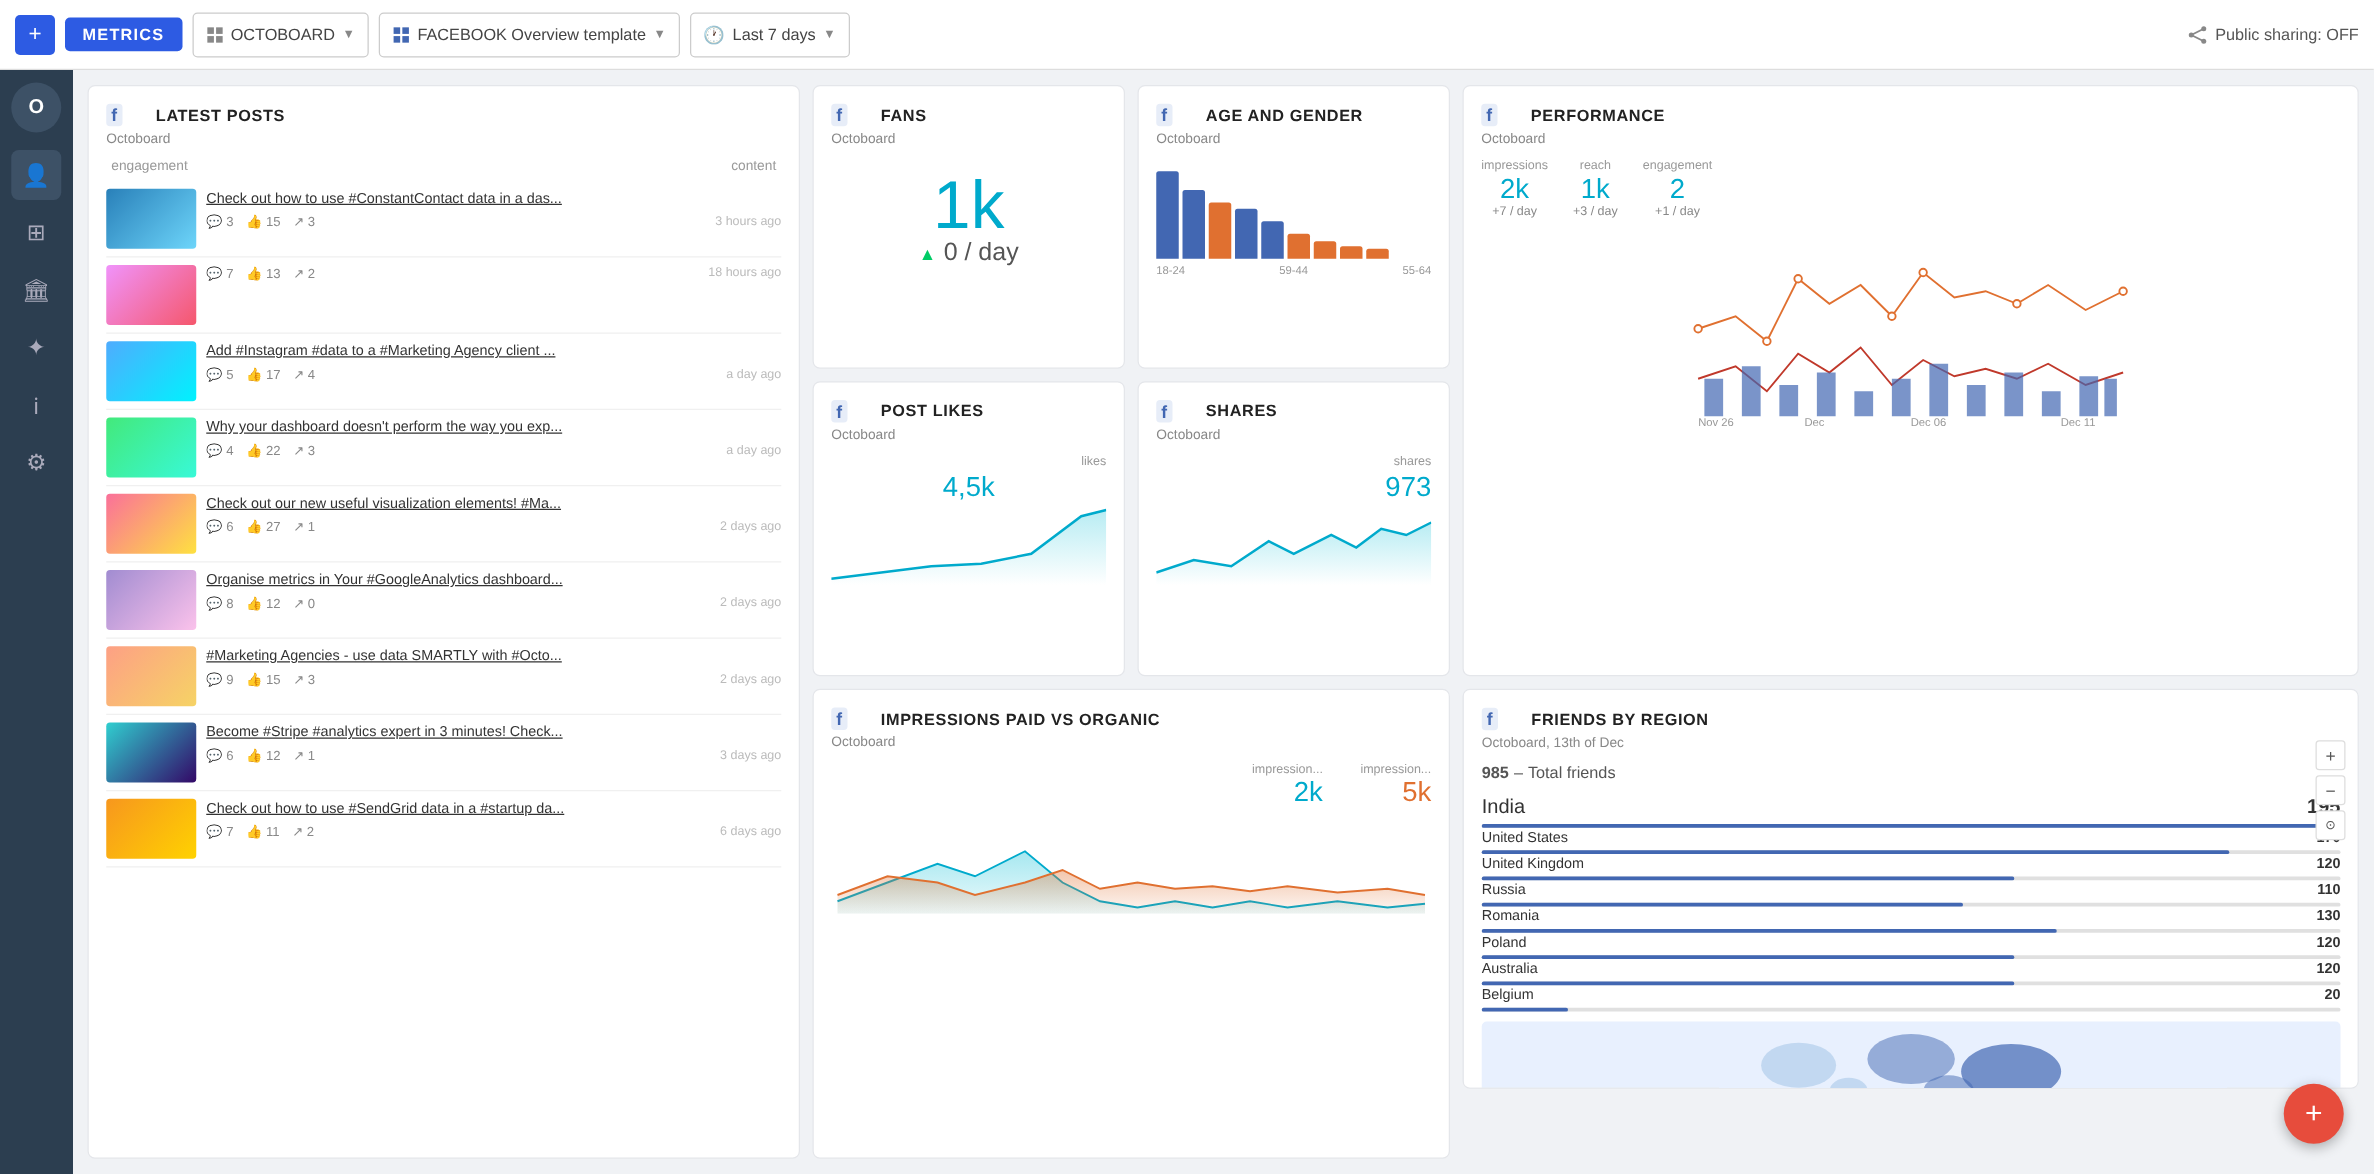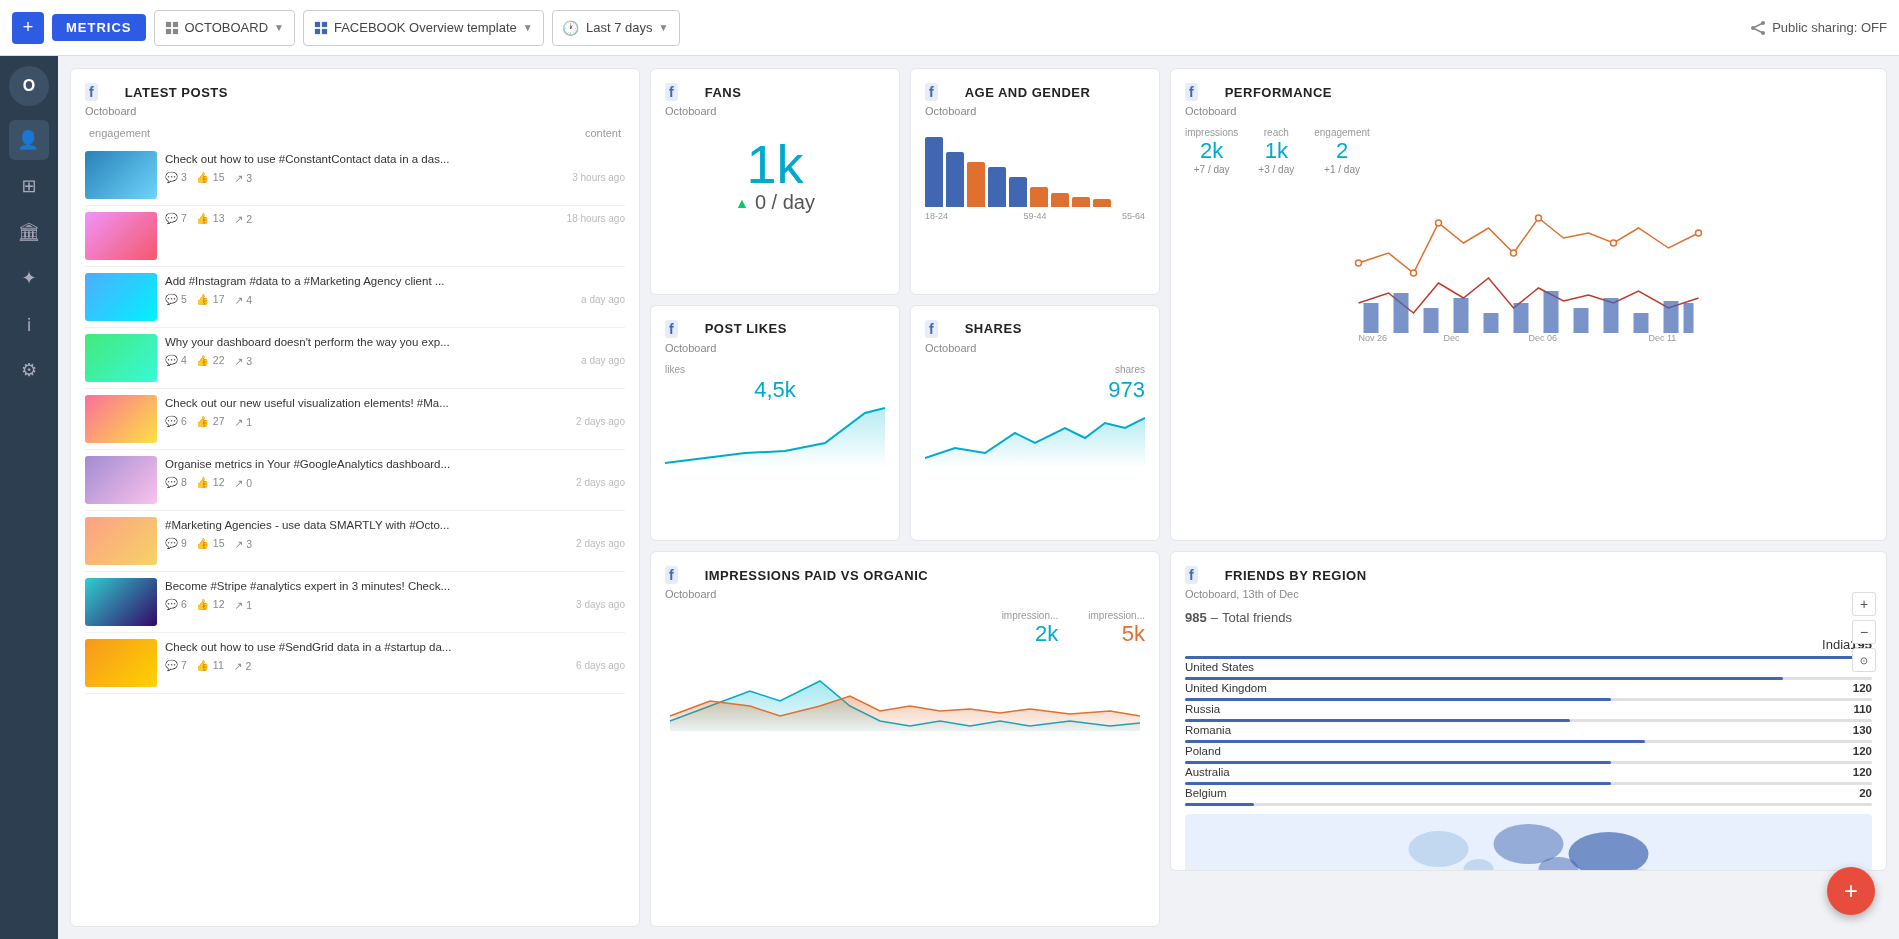--- a/index.html
+++ b/index.html
@@ -57,21 +57,21 @@
     .card-title { font-size: 13px; font-weight: 700; color: #222; letter-spacing: 0.5px; text-transform: uppercase; margin-left: 21px; }
     .card-subtitle { font-size: 11px; color: #888; margin-bottom: 10px; }
     .fb-icon { color: #4267B2; font-weight: bold; font-size: 14px; background: #e7edf8; border-radius: 3px; padding: 1px 4px; }
 
     
     .latest-posts-card { grid-column: 1; grid-row: 1 / 4; }
     .post-list-header { display: flex; justify-content: space-between; color: #999; font-size: 11px; margin-bottom: 6px; padding: 0 4px; }
     .post-item { display: flex; align-items: flex-start; gap: 8px; padding: 6px 0; border-bottom: 1px solid #f0f0f0; }
     .post-thumb { width: 72px; height: 48px; background: #ccc; border-radius: 3px; flex-shrink: 0; overflow: hidden; }
     .post-content { flex: 1; }
-    .post-text { font-size: 11.5px; color: #333; line-height: 1.4; margin-bottom: 4px; }
+    .post-text { font-size: 11.5px; color: #333; line-height: 1.4; margin-bottom: 4px; text-decoration: underline; }
     .post-meta { display: flex; gap: 10px; font-size: 10.5px; color: #888; align-items: center; }
     .post-meta span { display: flex; align-items: center; gap: 2px; }
     .post-time { text-align: right; font-size: 10px; color: #bbb; white-space: nowrap; }
 
     
     .fans-card { grid-column: 2; grid-row: 1; }
 
     
     .age-gender-card { grid-column: 3; grid-row: 1; }
     .bar-chart { display: flex; align-items: flex-end; gap: 3px; height: 80px; margin: 10px 0 4px; }
@@ -404,21 +404,21 @@
       <text x="290" y="158" font-size="9" fill="#999">Dec 11</text>
     </svg>
   </div>
 
   <div class="card post-likes-card">
     <div class="card-header">
       <span class="fb-icon">f</span>
       <span class="card-title">POST LIKES</span>
     </div>
     <div class="card-subtitle">Octoboard</div>
-    <div style="font-size:10px; color:#999; margin-bottom:2px;">likes</div>
+    <div style="text-align:right; font-size:10px; color:#999; margin-bottom:2px;">likes</div>
     <div style="text-align:center; font-size:22px; font-weight:300; color:#00aacc;">4,5k</div>
     <svg width="100%" height="65" viewBox="0 0 220 65">
       <defs>
         <linearGradient id="likesGrad" x1="0" y1="0" x2="0" y2="1">
           <stop offset="0%" stop-color="#4dd0e1" stop-opacity="0.4"></stop>
           <stop offset="100%" stop-color="#4dd0e1" stop-opacity="0"></stop>
         </linearGradient>
       </defs>
       <polygon points="0,60 40,55 80,50 120,48 160,40 200,10 220,5 220,65 0,65" fill="url(#likesGrad)"></polygon>
       <polyline points="0,60 40,55 80,50 120,48 160,40 200,10 220,5" fill="none" stroke="#00aacc" stroke-width="2"></polyline>
@@ -495,21 +495,21 @@
     <div class="card-subtitle">Octoboard, 13th of Dec</div>
 
     <div style="display:flex; gap:4px; font-size:13px; color:#555; margin-bottom:10px;">
       <strong>985</strong>
       <span>–</span>
       <span>Total friends</span>
     </div>
 
     <div id="region-list">
         <div>
-    <div style="display:flex; justify-content:flex-end; font-size:13px; padding:2px 0;">
+    <div style="display:flex; justify-content:space-between; font-size:16px; padding:2px 0;gap:11px;">
       <span>India</span>
       <span style="font-weight:600;">195</span>
     </div>
     <div class="region-bar-bg">
       <div class="region-bar-fill" style="width:100%;"></div>
     </div>
   </div>
         <div>
     <div style="display:flex; justify-content:space-between; font-size:11.5px; padding:2px 0;">
       <span>United States</span>

